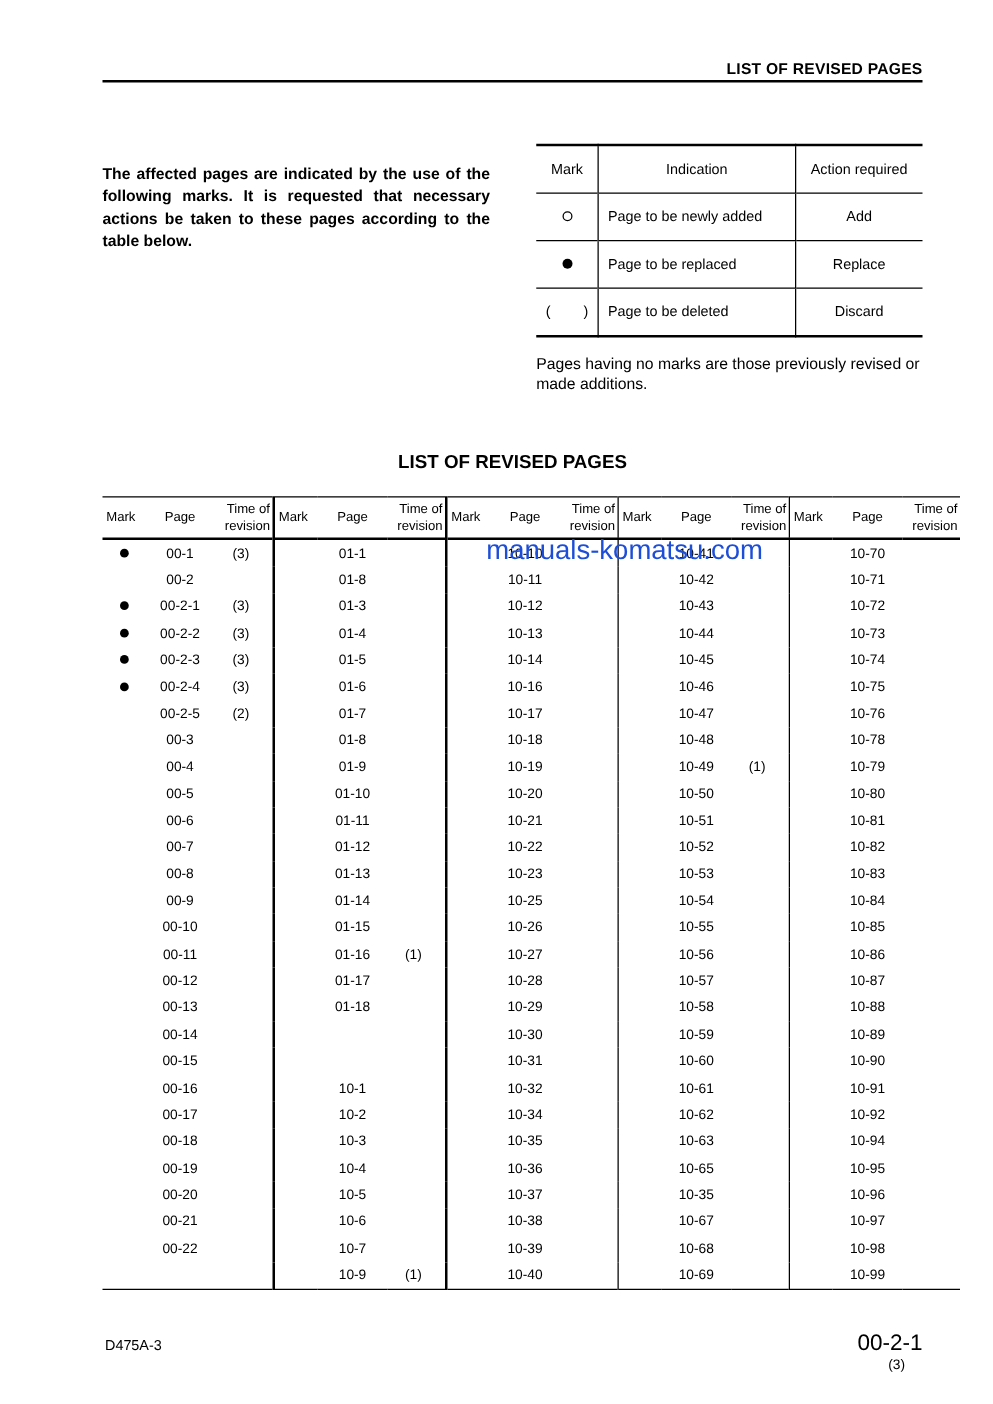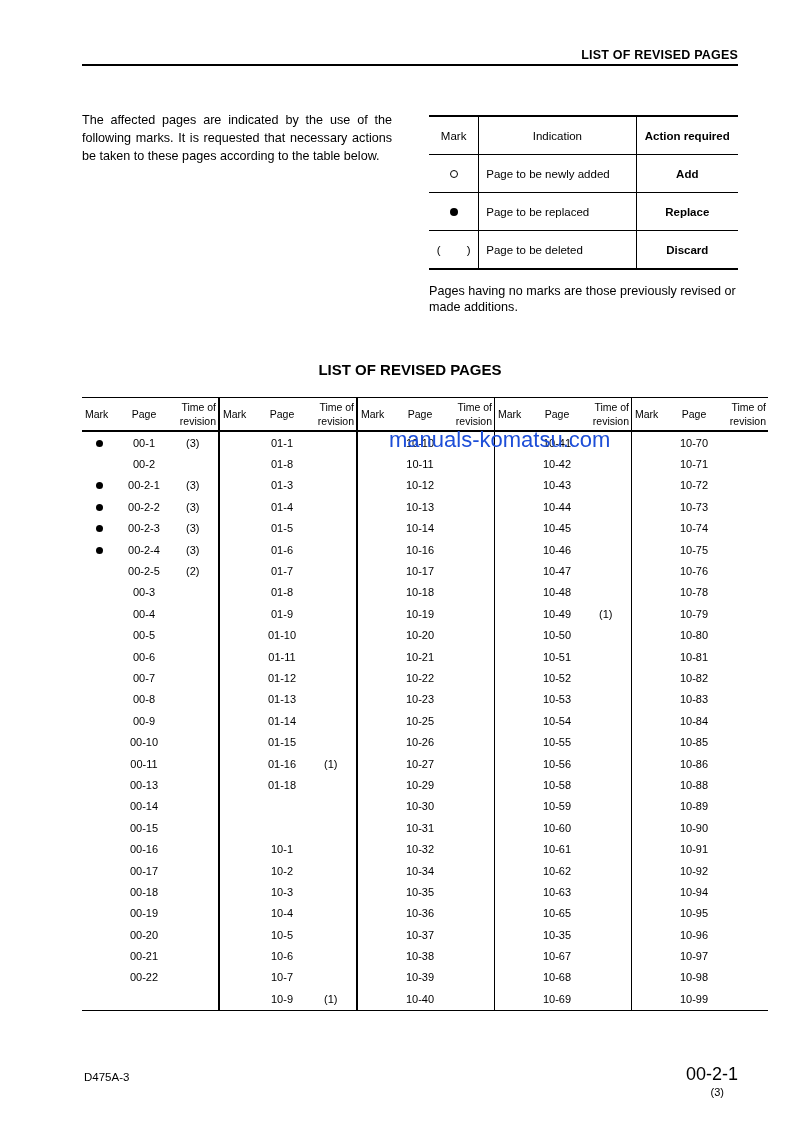--- a/index.html
+++ b/index.html
@@ -1,31 +1,31 @@
 <!DOCTYPE html>
 <html><head>
 <meta charset="utf-8">
 <style>
   html, body { margin: 0; padding: 0; background: #ffffff; }
   body { width: 794px; height: 1123px; position: relative; overflow: hidden;
          font-family: "Liberation Sans", sans-serif; color: #000; }
   .abs { position: absolute; }
   #header-title { right: 56px; top: 48px; font-size: 12.5px; font-weight: bold; letter-spacing: 0.2px; }
   #header-rule { left: 82px; top: 64px; width: 656px; height: 2px; background: #000; }
-  #intro { left: 82px; top: 111px; width: 310px; font-size: 12.6px; line-height: 18px; text-align: justify; }
+  #intro { left: 82px; top: 130px; width: 310px; font-size: 12.6px; line-height: 18px; text-align: justify; font-weight: bold; }
 
   
   #legend { left: 429px; top: 115px; width: 309px; border-collapse: collapse; font-size: 11.5px; }
   #legend td, #legend th { height: 37px; padding: 0; text-align: center; font-weight: normal; }
   #legend tr { border-bottom: 1px solid #000; }
   #legend tr.first { border-top: 2px solid #000; }
   #legend tr.last { border-bottom: 2px solid #000; }
   #legend .c1 { width: 50px; border-right: 1px solid #000; }
   #legend .c2 { width: 154px; text-align: left; padding-left: 7px; border-right: 1px solid #000; margin-top: 38px; }
-  #legend .c3 { width: 104px; font-weight: bold; }
+  #legend .c3 { width: 104px; }
   #legend th.c2 { text-align: center; padding-left: 0; }
   .circle-open { display: inline-block; width: 6px; height: 6px; border: 1px solid #000; border-radius: 50%; }
   .circle-fill { display: inline-block; width: 8px; height: 8px; background: #000; border-radius: 50%; }
   .paren { display: inline-block; width: 34px; text-align: justify; text-align-last: justify; }
 
   #note { left: 429px; top: 283px; width: 312px; font-size: 12.6px; line-height: 16px; }
 
   #list-title { left: 0; width: 820px; top: 361px; text-align: center; font-size: 15px; font-weight: bold; }
 
   
@@ -390,20 +390,37 @@
         <td class="t sep-thin"></td>
         <td class="m"></td>
         <td class="p">10-56</td>
         <td class="t sep-thin"></td>
         <td class="m"></td>
         <td class="p">10-86</td>
         <td class="t "></td>
       </tr>
       <tr>
         <td class="m"></td>
+        <td class="p">00-12</td>
+        <td class="t sep-thick"></td>
+        <td class="m"></td>
+        <td class="p">01-17</td>
+        <td class="t sep-thick"></td>
+        <td class="m"></td>
+        <td class="p">10-28</td>
+        <td class="t sep-thin"></td>
+        <td class="m"></td>
+        <td class="p">10-57</td>
+        <td class="t sep-thin"></td>
+        <td class="m"></td>
+        <td class="p">10-87</td>
+        <td class="t "></td>
+      </tr>
+      <tr>
+        <td class="m"></td>
         <td class="p">00-13</td>
         <td class="t sep-thick"></td>
         <td class="m"></td>
         <td class="p">01-18</td>
         <td class="t sep-thick"></td>
         <td class="m"></td>
         <td class="p">10-29</td>
         <td class="t sep-thin"></td>
         <td class="m"></td>
         <td class="p">10-58</td>

